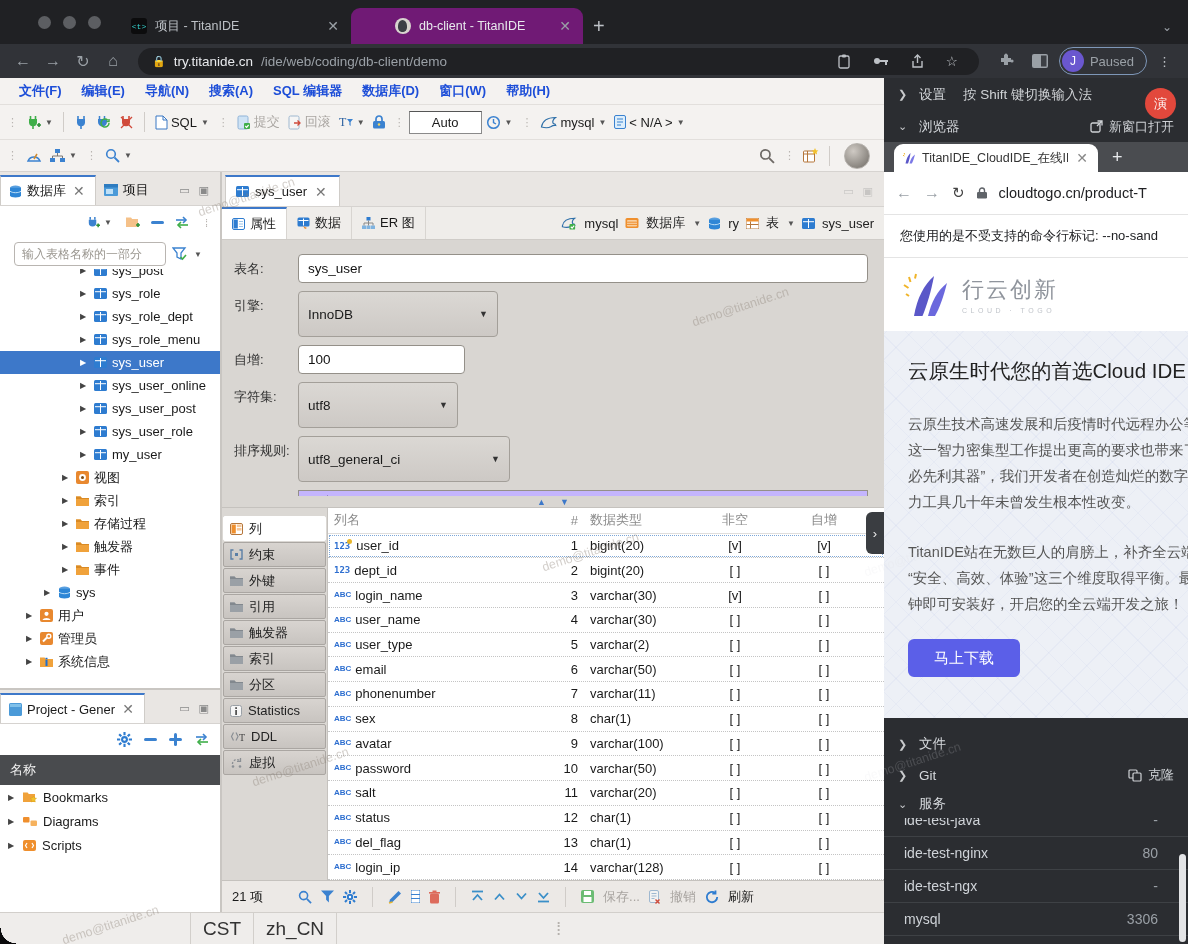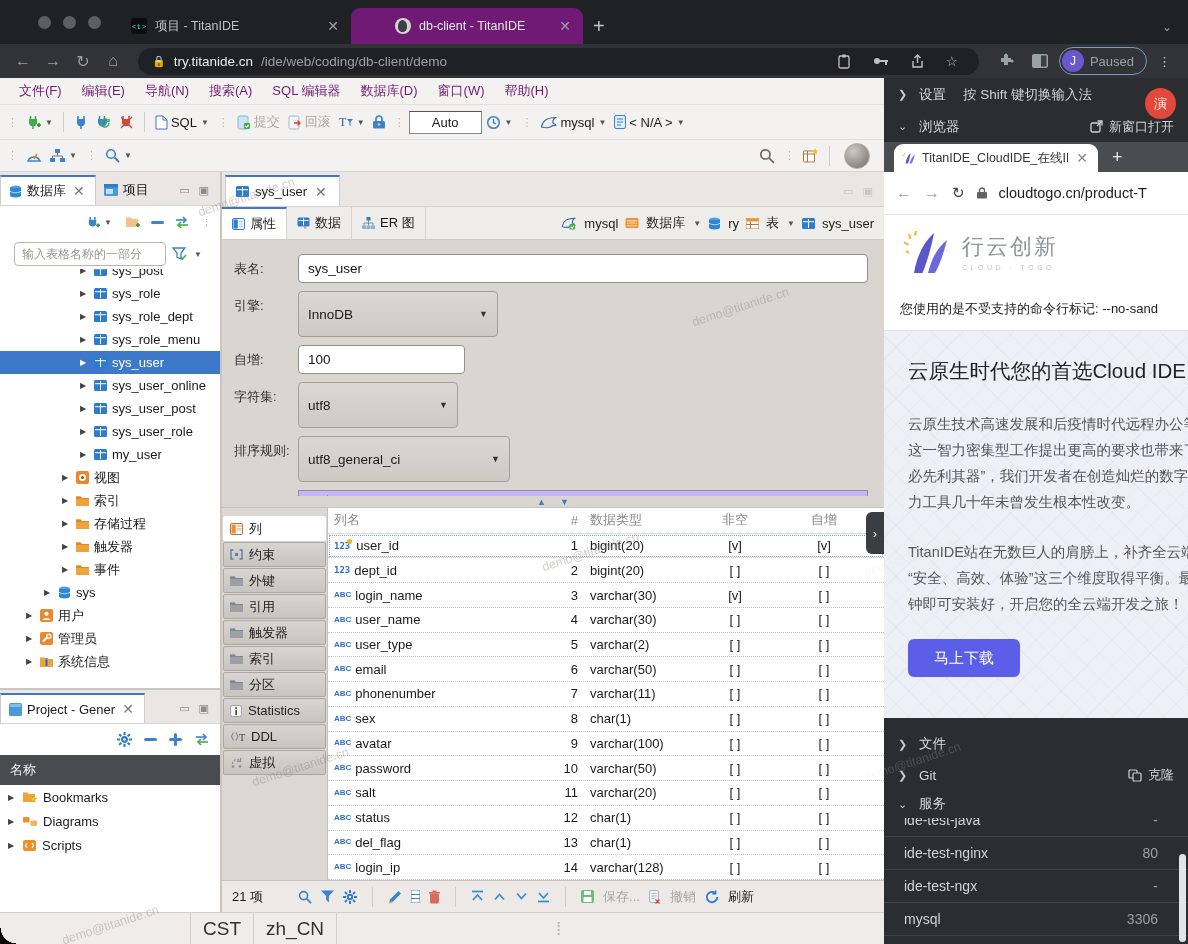--- a/index.html
+++ b/index.html
@@ -34,21 +34,21 @@
   #profilepill { display:flex; align-items:center; gap:6px; border:1.5px solid #7e97b8; border-radius:15px;
                  padding:2px 12px 2px 2px; color:#9aa0a6; font-size:13px; }
   #avatarJ { width:22px; height:22px; border-radius:50%; background:#6a57cf; color:#fff; display:flex;
              align-items:center; justify-content:center; font-size:12px; }
 
   
   #ide { position:absolute; left:0; top:78px; width:884px; height:866px; background:#f2f0ee;
          display:flex; flex-direction:column; }
   #menubar { height:27px; display:flex; align-items:center; padding-left:10px; gap:2px; background:#f4f2f0;
              border-bottom:1px solid #e2dfdc; }
-  .menu-item { padding:20px 9px; font-size:13px; color:#701a75; }
+  .menu-item { padding:20px 9px; font-size:13px; color:#1d4ed8;font-weight:bold; }
   #tb1 { height:35px; display:flex; align-items:center; background:#f4f2f0; border-bottom:1px solid #e2dfdc; padding-left:2px; }
   #tb2 { height:32px; display:flex; align-items:center; background:#f4f2f0; border-bottom:1px solid #d6d3d0; padding-left:2px; }
   .tbsep { color:#b9b5b1; font-size:11px; margin:0 5px; letter-spacing:-1px; }
   .vline { width:1px; height:20px; background:#d0ccc8; margin:0 6px; }
   .tbtn { display:inline-flex; align-items:center; gap:3px; padding:3px 4px; border-radius:3px; }
   .tbtn .lbl { font-size:13px; }
   .lbl.dis { color:#a9a5a1; }
   .ddarrow { font-size:8px; color:#555; margin-left:1px; }
   #autobox { background:#fff; border:1px solid #8a8a8a; border-top-color:#555; padding:3px 22px; font-size:13px; }
   .ic { display:inline-flex; align-items:center; justify-content:center; line-height:0; }
@@ -1363,35 +1363,35 @@
       <span style="font-size:16px;color:#9aa0a6">→</span>
       <span style="font-size:15px;color:#444">↻</span>
       <span class="ic">
           <svg width="10" height="12" viewBox="0 0 10 12">
             <rect y="5" width="10" height="6.5" rx="1.2" fill="#5f6368"></rect>
             <path d="M2.5 5V3.5a2.5 2.5 0 0 1 5 0V5" fill="none" stroke="#5f6368" stroke-width="1.4"></path>
           </svg>
         </span>
       <span class="url">cloudtogo.cn/product-T</span>
     </div>
+    <div id="bwarn">您使用的是不受支持的命令行标记: --no-sand</div>
     <div id="blogo">
       <span class="ic">
           <svg width="52" height="46" viewBox="0 0 52 46">
             <path d="M14 44C17 26 24 13 34 4 31.5 18 27 33 22.5 44z" fill="#5a57c8"></path>
             <path d="M28 44c3.5-14 9-25 19-33-3.5 14-7.5 25-12 33z" fill="#6b68dd"></path>
             <path d="M4 13l4.5 3M9 5l1.5 5M16 2l-1 4.5" stroke="#f0b429" stroke-width="2"></path>
             <path d="M6 22l3 2" stroke="#f0b429" stroke-width="2"></path>
           </svg>
         </span>
       <span>
         <div id="brandname">行云创新</div>
         <div id="brandsub">CLOUD · TOGO</div>
       </span>
     </div>
-    <div id="bwarn">您使用的是不受支持的命令行标记: --no-sand</div>
     <div id="hero">
       <h2>云原生时代您的首选Cloud IDE</h2>
       <div id="para1">
           <div class="pline">云原生技术高速发展和后疫情时代远程办公等多</div>
           <div class="pline">这一智力密集型工作提出更高的要求也带来了新</div>
           <div class="pline">必先利其器”，我们开发者在创造灿烂的数字世</div>
           <div class="pline">力工具几十年未曾发生根本性改变。</div>
         </div>
       <div id="para2">
           <div class="pline">TitanIDE站在无数巨人的肩膀上，补齐全云端</div>

